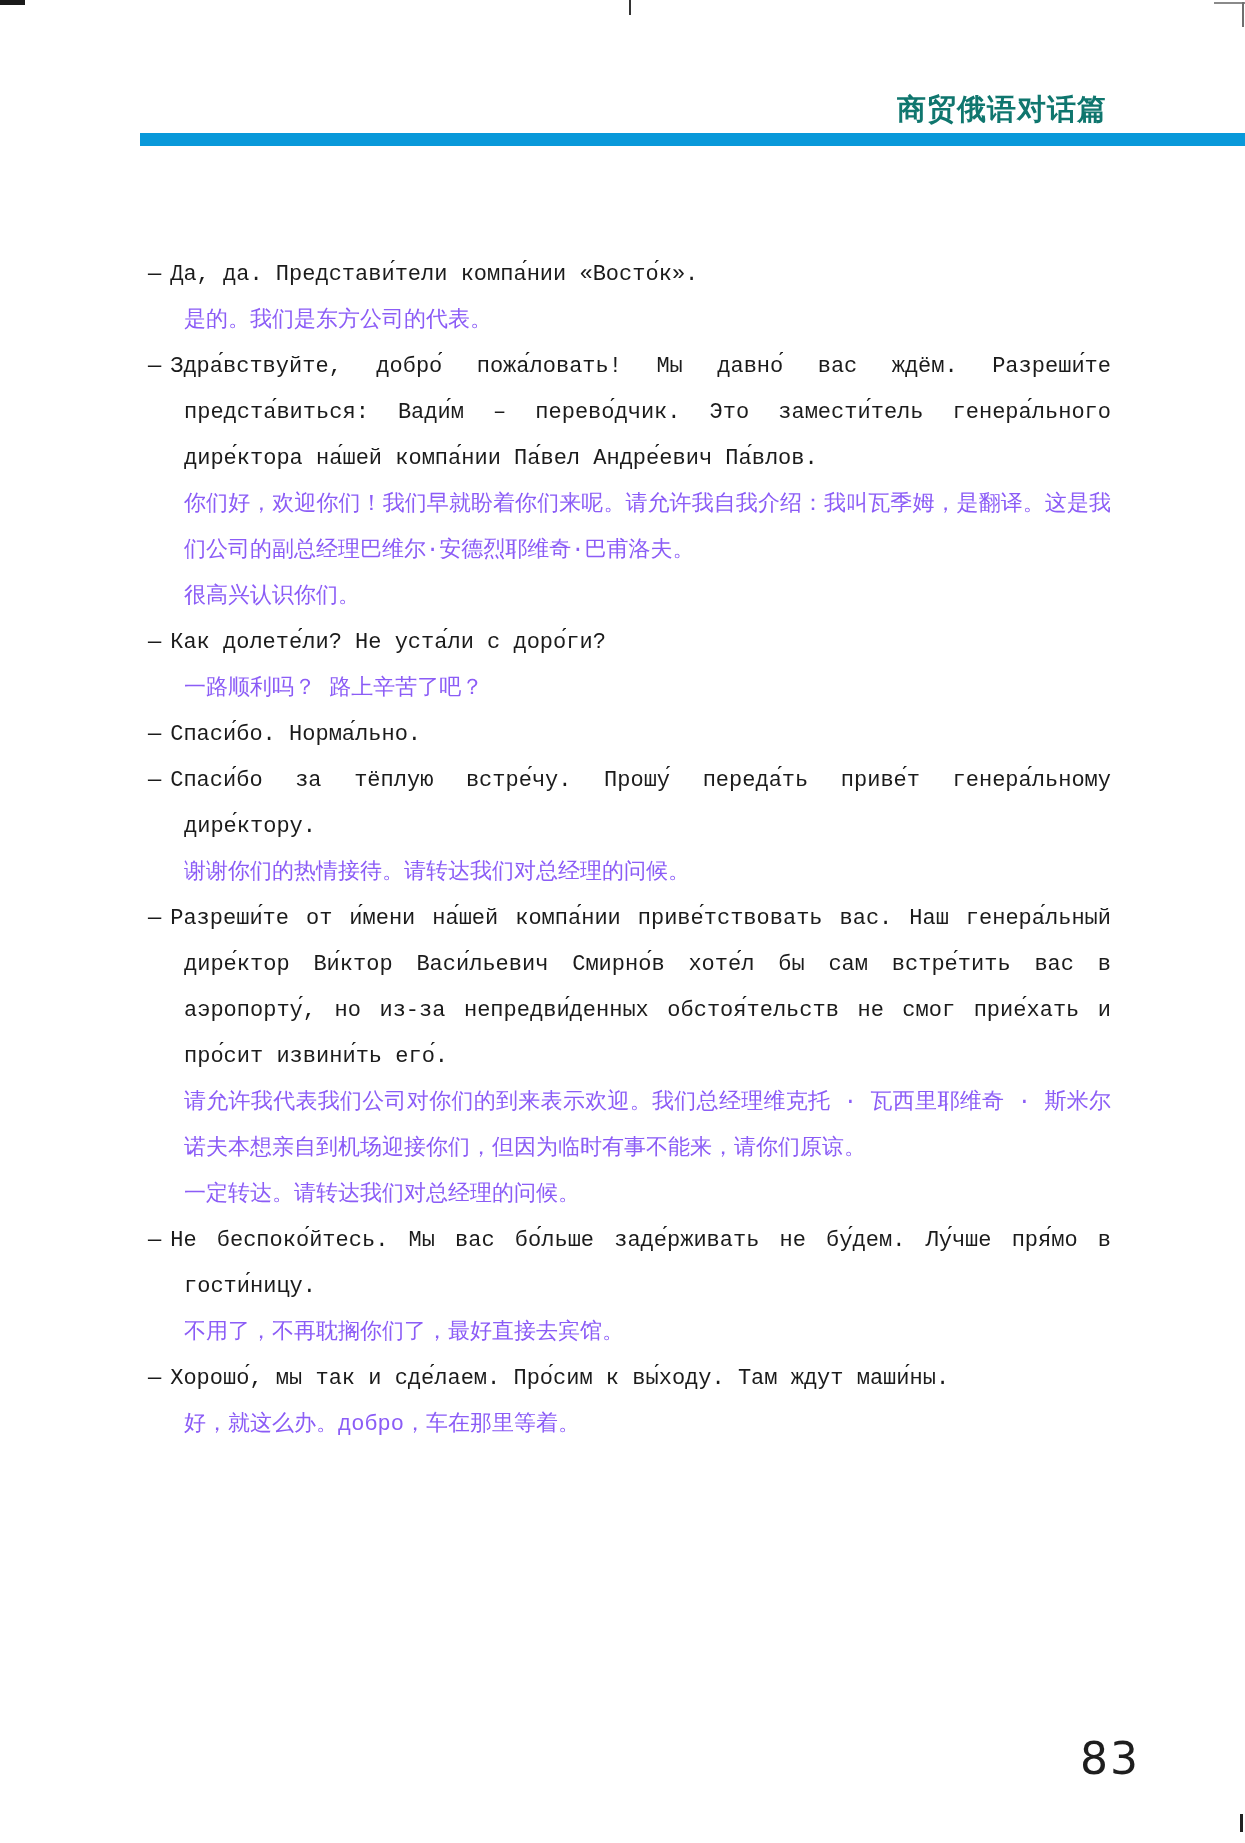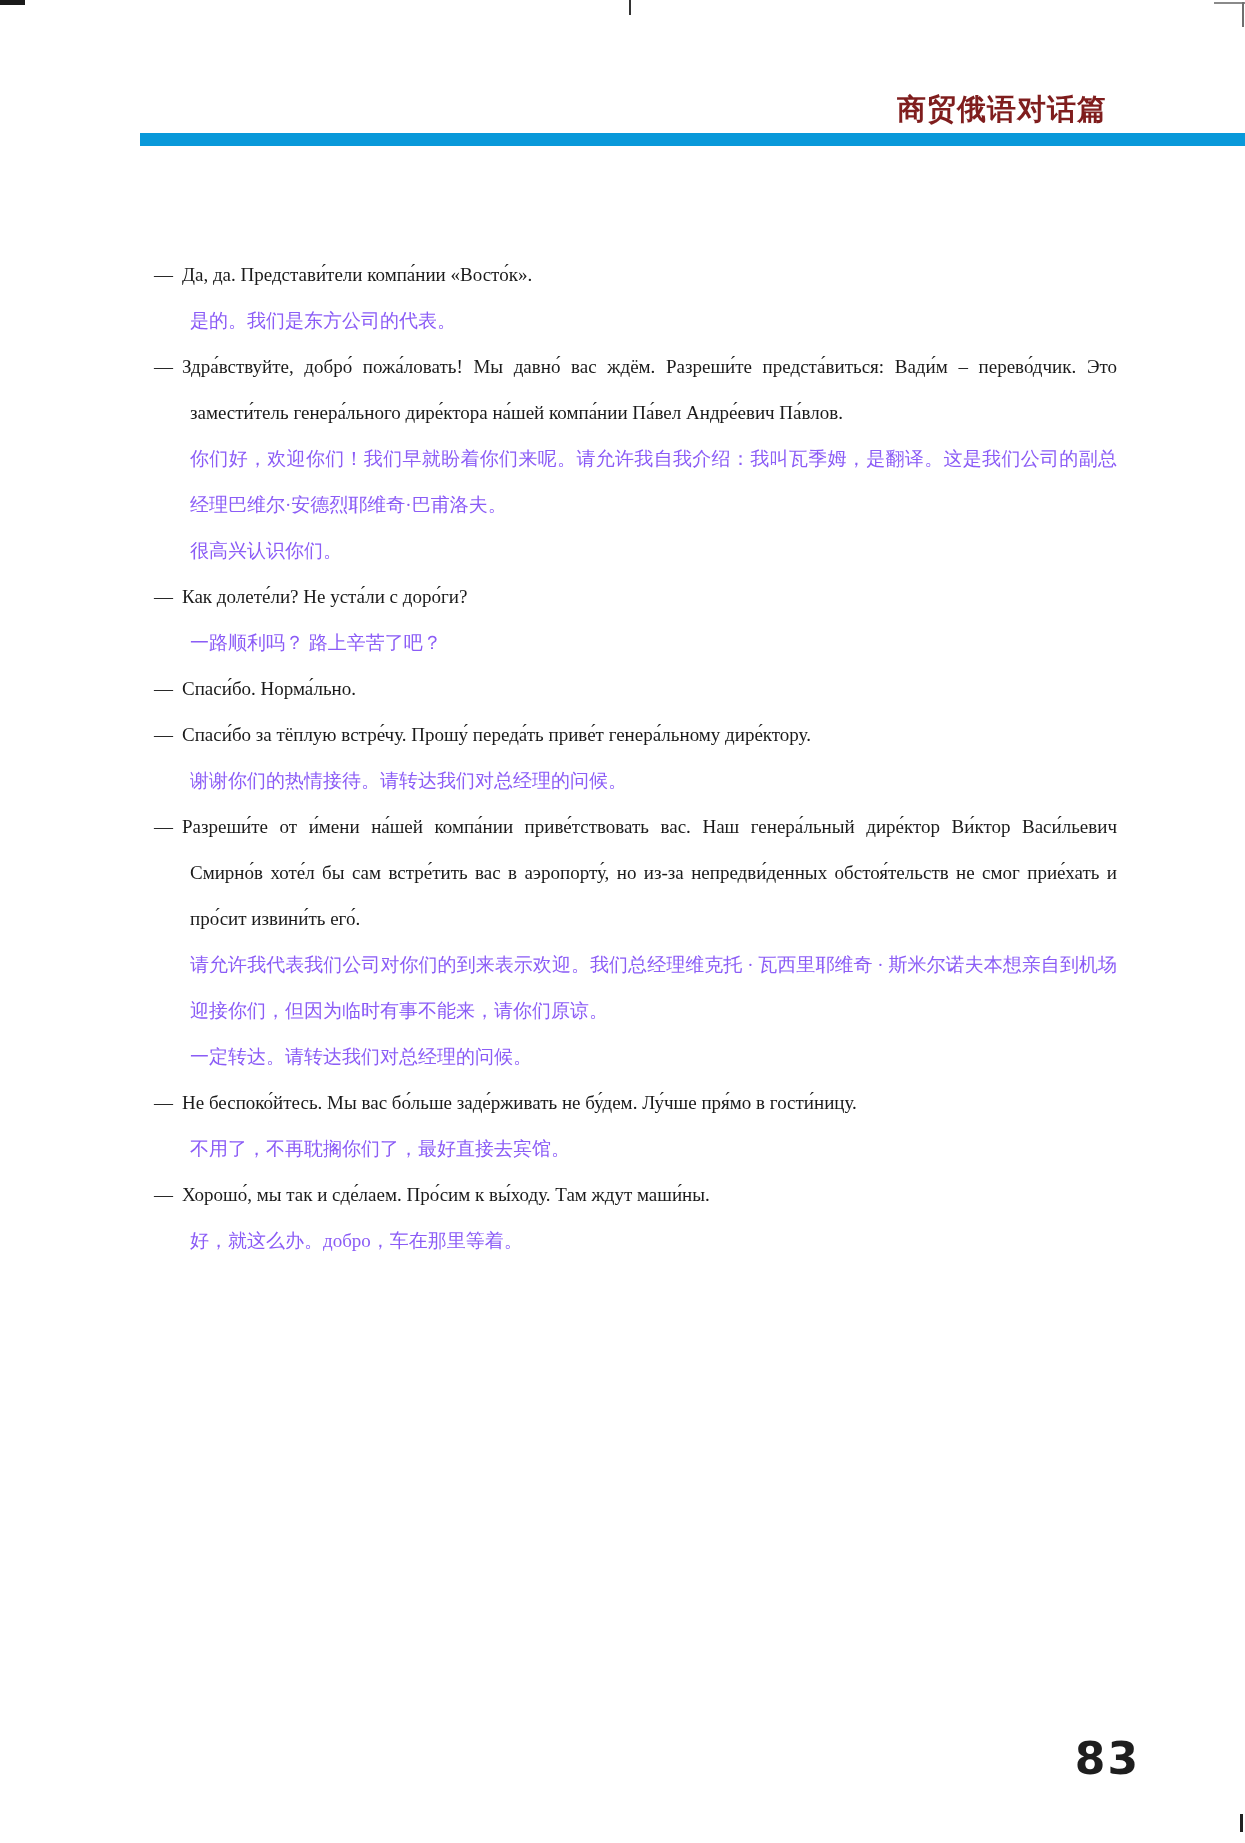--- a/index.html
+++ b/index.html
@@ -22,60 +22,61 @@
 
   
   .header-title {
     position: absolute;
     top: 90px;
     right: 138px;
     font-family: "Liberation Sans", "DejaVu Sans", sans-serif;
     font-weight: 600;
     font-size: 29px;
     letter-spacing: 1px;
-    color: #7f1d1d;
+    color: #0f766e;
     white-space: nowrap;
   }
   .header-rule {
     position: absolute;
     left: 140px;
     right: 0;
     top: 133px;
     height: 13px;
     background: #0999da;
   }
 
   
   .content {
     position: absolute;
-    left: 154px;
+    left: 148px;
     top: 252px;
     width: 963px;
-    font-size: 19px;
+    font-size: 22px;
     line-height: 46px;
     text-align: justify;
+    font-family: Liberation Mono, monospace;
   }
   .entry { margin: 0; }
   .ru {
     color: #1b1b1b;
     padding-left: 36px;
     text-indent: -36px;
   }
   .dash { margin-right: 9px; }
   .zh {
     color: #8b5cf6;
     padding-left: 36px;
   }
 
   .page-number {
     position: absolute;
     top: 1733px;
     right: 105px;
     font-family: "DejaVu Sans", "Liberation Sans", sans-serif;
-    font-weight: 700;
+    font-weight: 400;
     font-size: 44px;
     color: #1e1e1e;
     letter-spacing: 2px;
   }
 </style>
 </head>
 <body>
 
 <div class="page">
 

